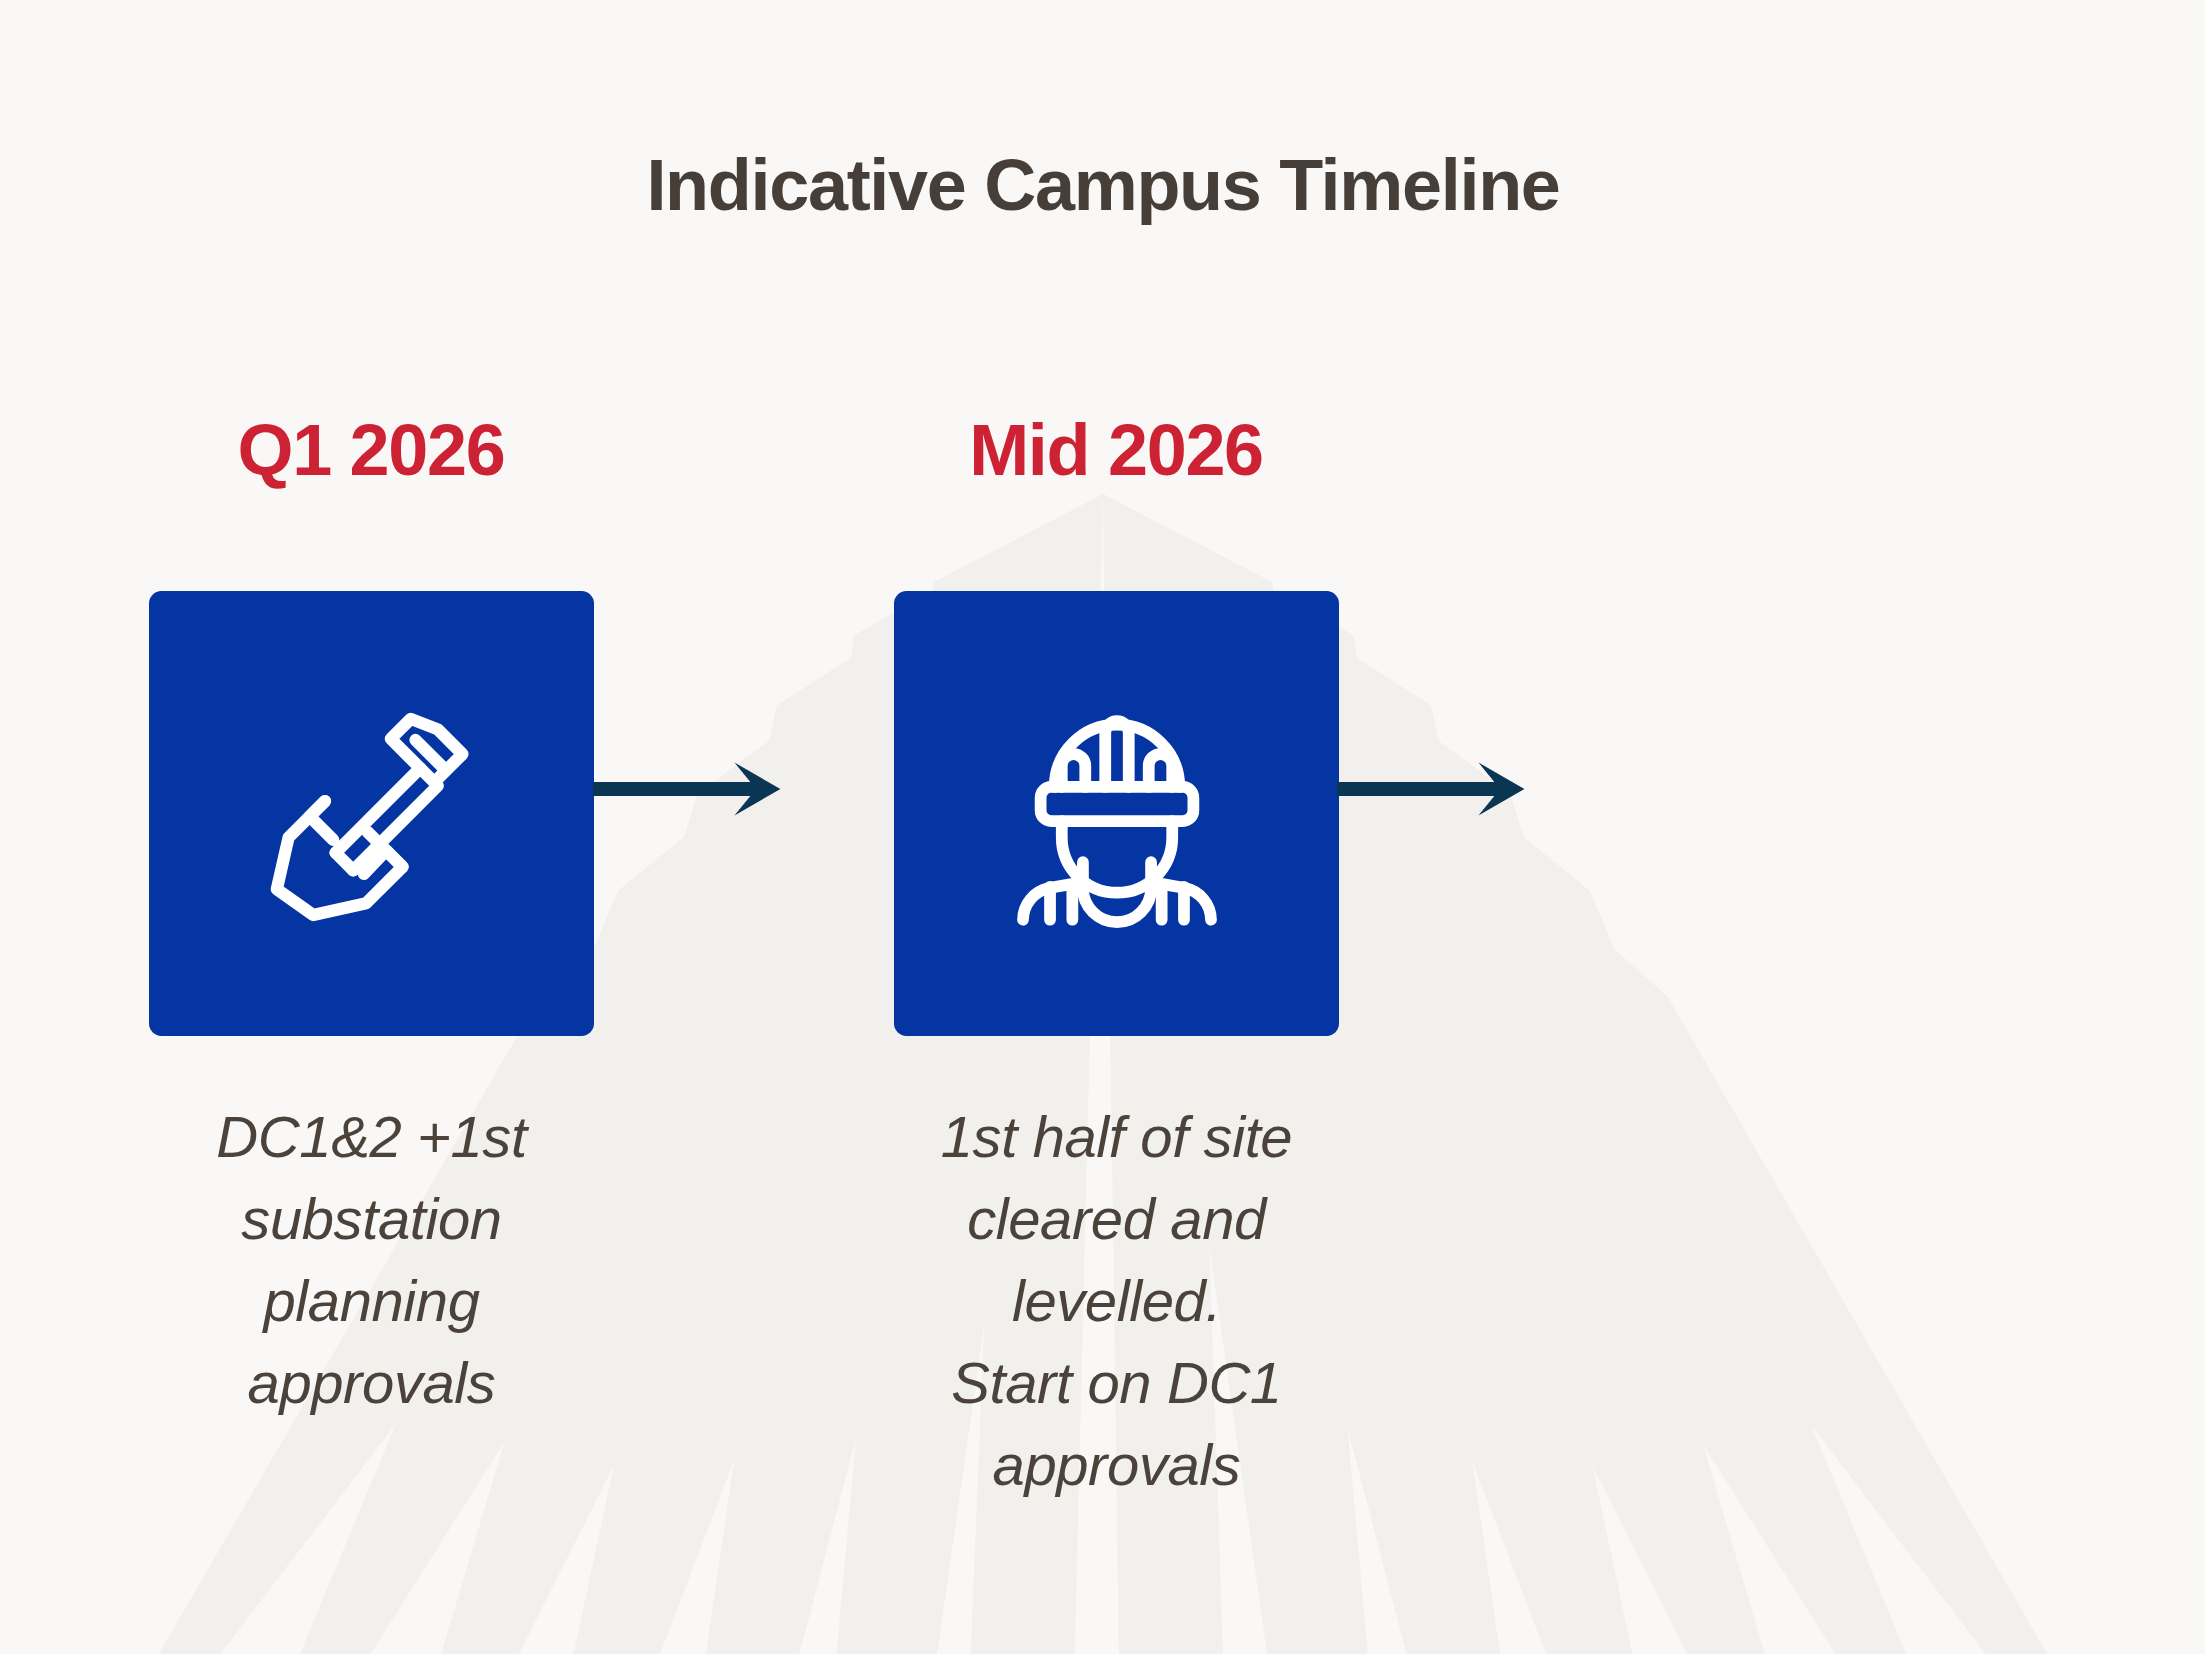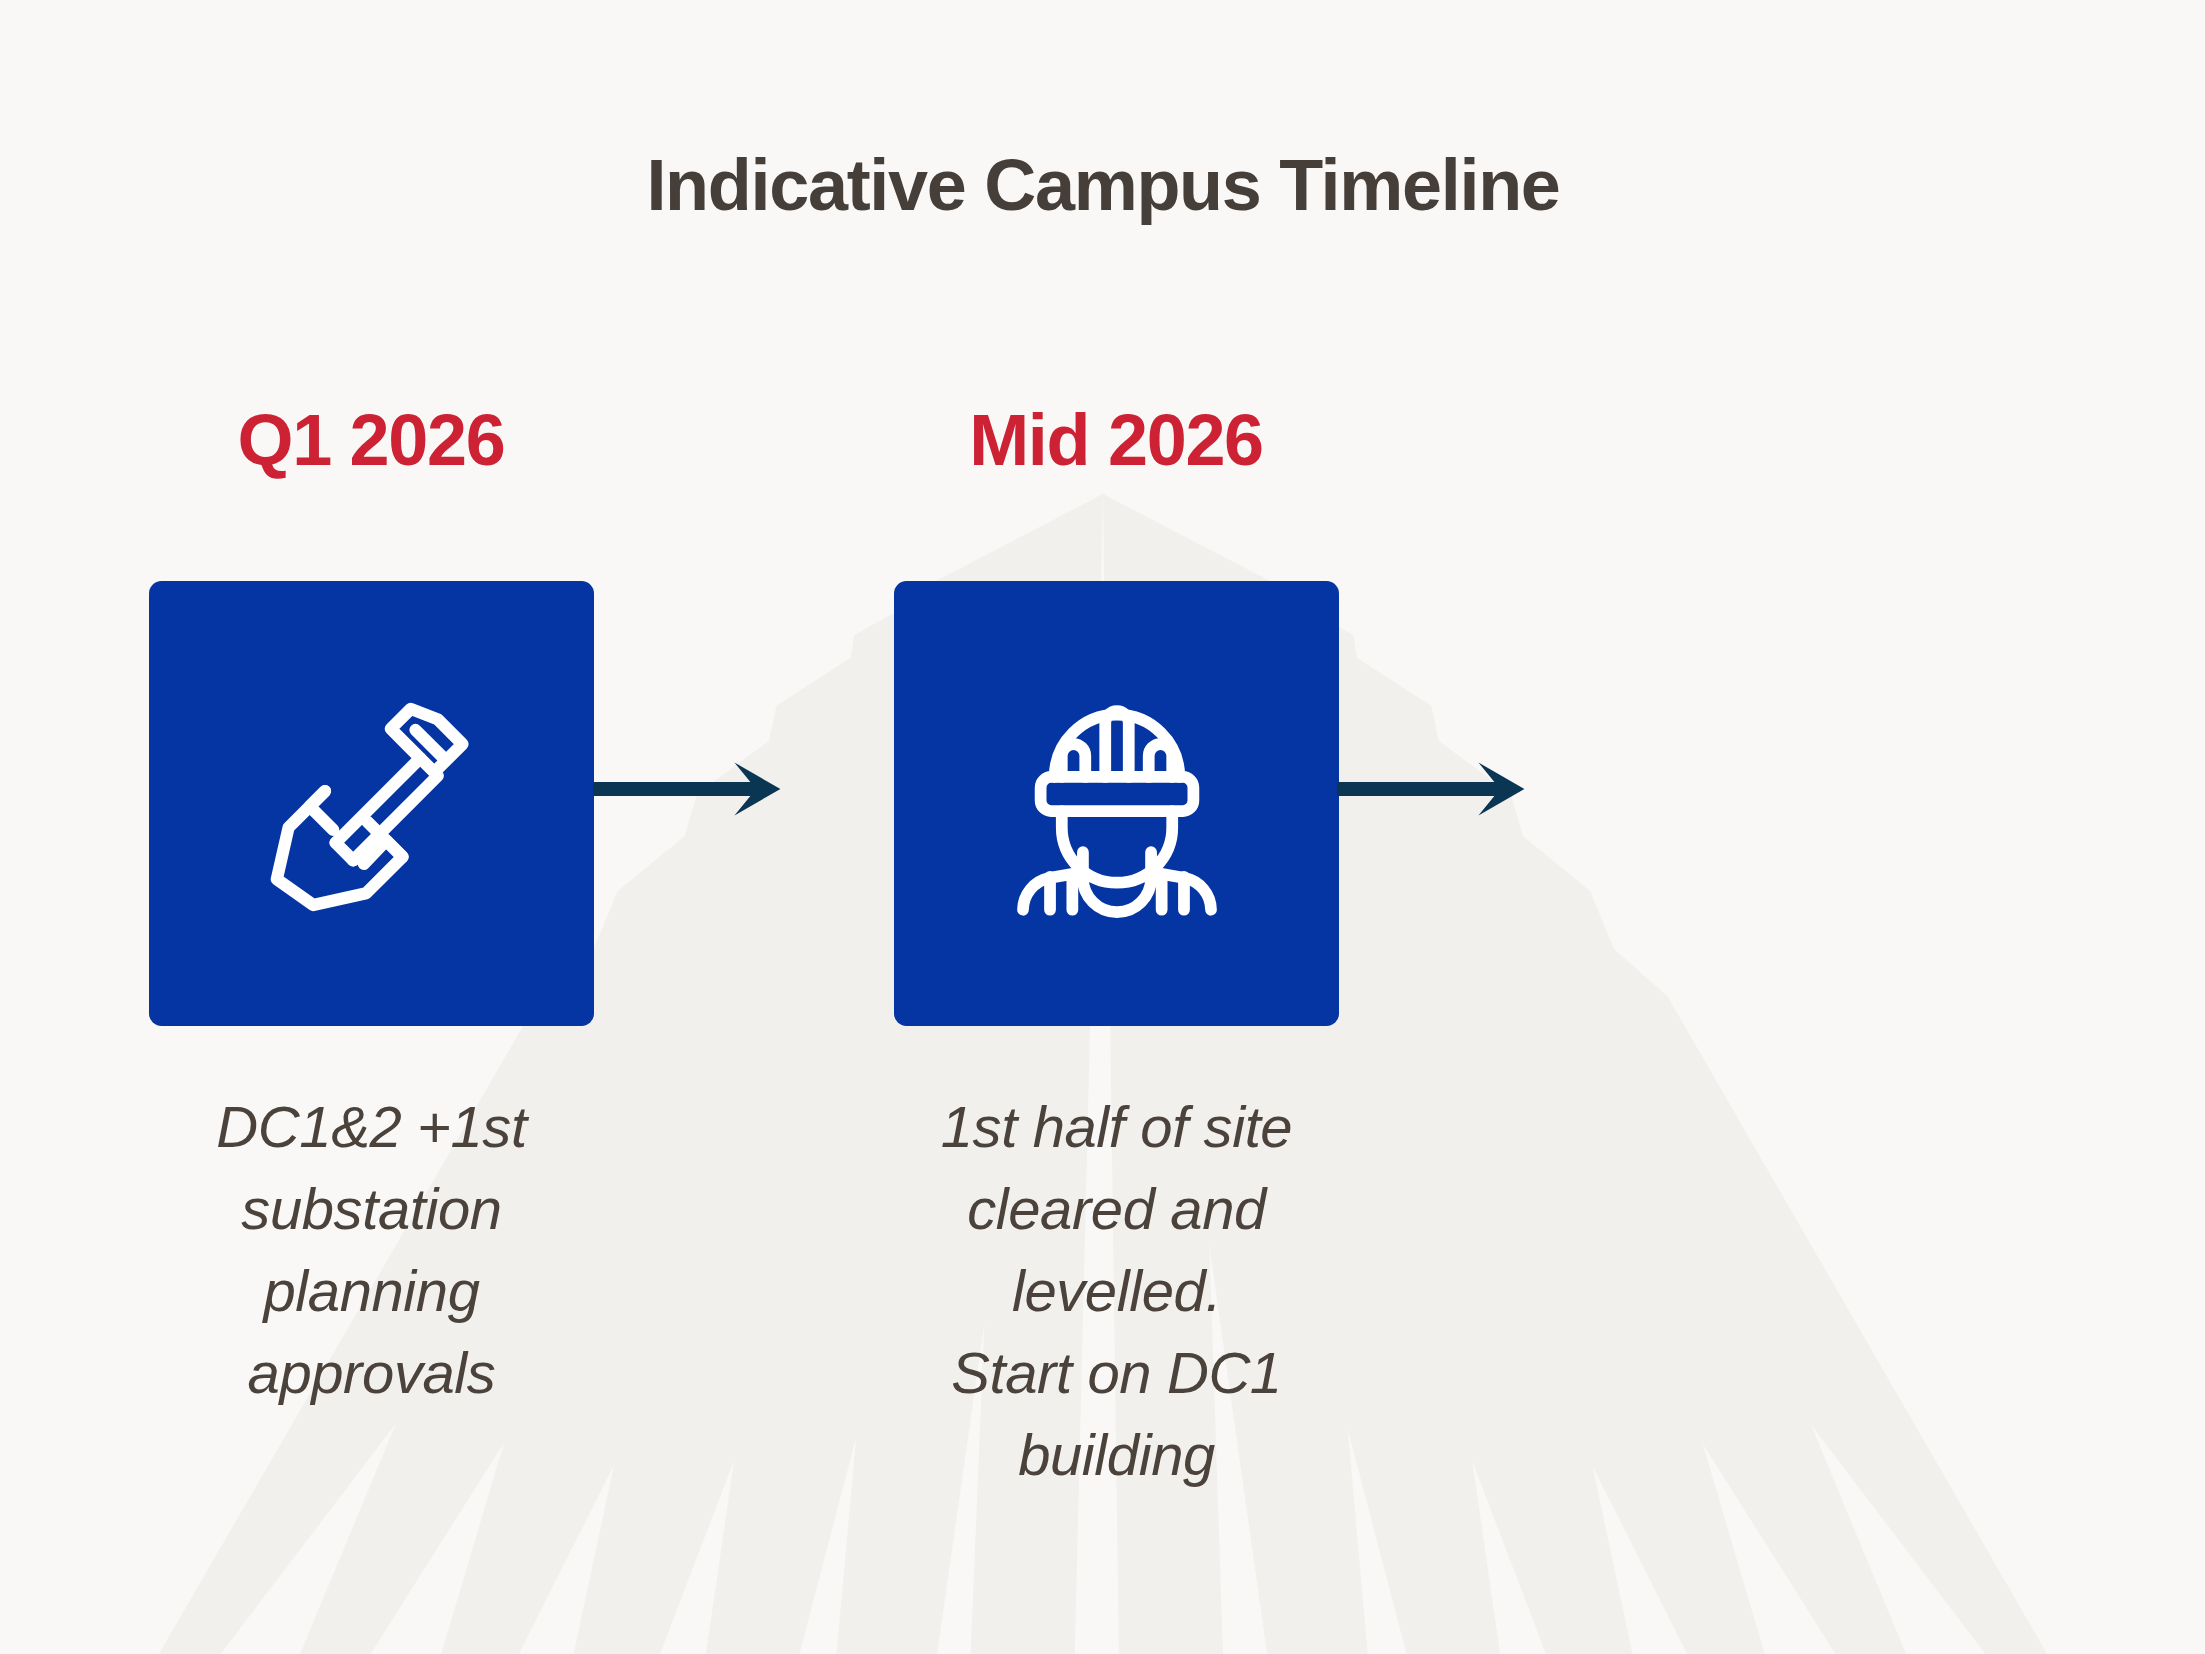--- a/index.html
+++ b/index.html
@@ -41,21 +41,21 @@
     line-height: 106px;
     font-weight: 700;
     letter-spacing: -1.3px;
     color: #463e38;
     z-index: 3;
     white-space: nowrap;
   }
   
   .col {
     position: absolute;
-    top: 8px;
+    top: 18px;
     width: 445px;
     height: 1394px;
     z-index: 2;
   }
   #col-0 { left: 149px; }
   #col-1 { left: 894px; }
   #col-2 { left: 1638px; }
 
   .col-heading {
     position: absolute;
@@ -191,21 +191,21 @@
         <path d="M41 92.5 V105"></path>
         <path d="M88.5 91 V105"></path>
         <path d="M79 92.5 V105"></path>
       </svg>
     </div>
 
     <div class="col-caption">1st half of site
 cleared and
 levelled.
 Start on DC1
-building</div>
+approvals</div>
   </div>
 
 
   <svg class="arrow" id="arrow-0" viewBox="0 0 250 72" aria-hidden="true">
     <path d="M0 28 H178 L160 6 L212 36 L160 66 L178 44 H0 Z" fill="#0a3553"></path>
   </svg>
 
   <svg class="arrow" id="arrow-1" viewBox="0 0 250 72" aria-hidden="true">
     <path d="M0 28 H178 L160 6 L212 36 L160 66 L178 44 H0 Z" fill="#0a3553"></path>
   </svg>

